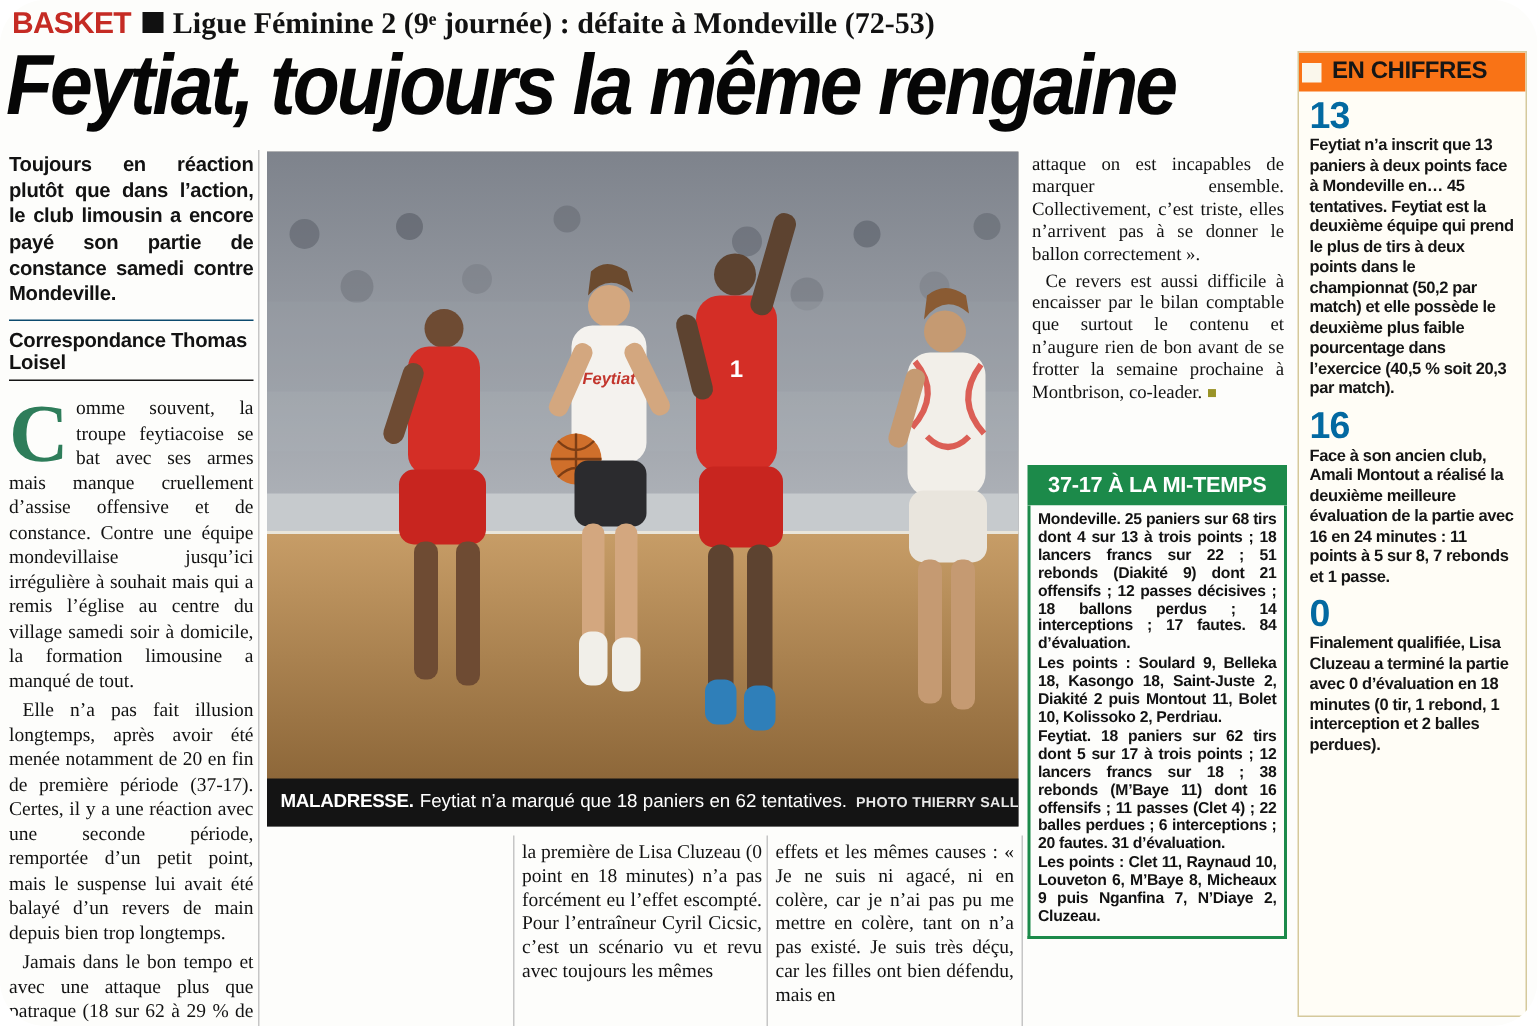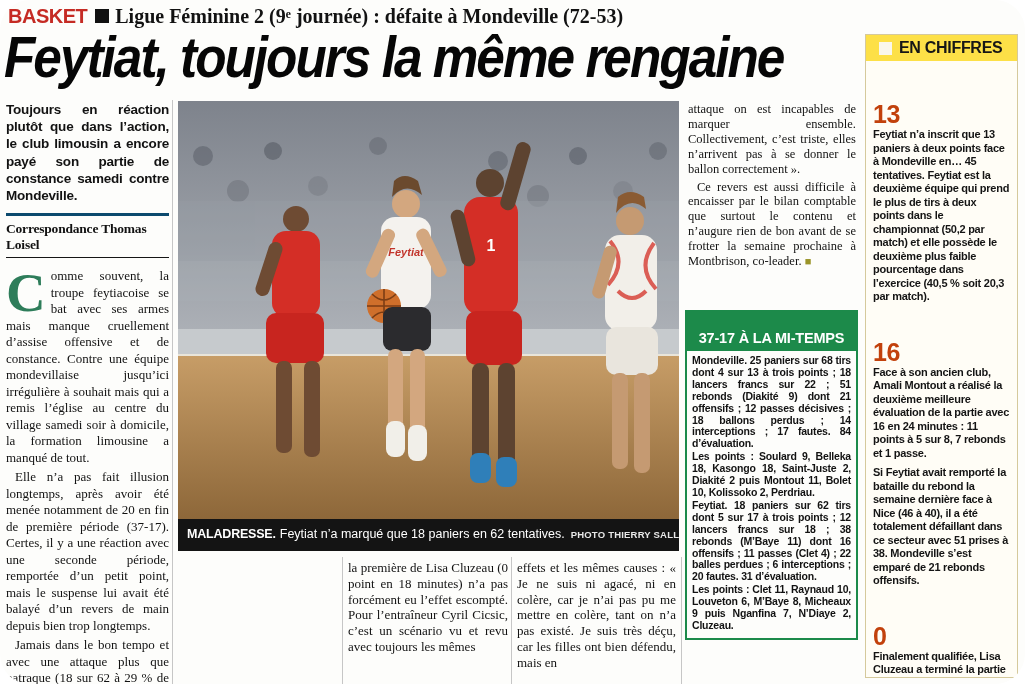--- a/index.html
+++ b/index.html
@@ -26,56 +26,56 @@
 
   .serif { font-family:"Liberation Serif", serif; font-size:13px; line-height:16.5px;
            text-align:justify; margin:0; }
   .bottom .serif { line-height:15.8px; }
   .col5 .serif { font-size:12.5px; line-height:14.9px; }
   .indent { text-indent:9px; }
   .pgap { margin-top:3px; }
 
   .lede { font-family:"Liberation Sans", sans-serif; font-weight:bold; font-size:13.5px;
           line-height:17.2px; text-align:justify; letter-spacing:-0.2px; }
-  .byline { margin:9px 0 10px; padding:5px 0 4px; border-top:3px solid #0c4a6e;
-            border-bottom:1.5px solid #151515; font-family:Liberation Serif, serif;
+  .byline { margin:9px 0 10px; padding:5px 0 4px; border-top:1px solid #0c4a6e;
+            border-bottom:1.5px solid #151515; font-family:Liberation Sans, sans-serif;
             font-weight:bold; font-size:13.5px; letter-spacing:-0.2px; }
   .dropcap { float:left; font-family:"Liberation Serif", serif; font-weight:bold;
              font-size:55px; line-height:44px; color:#2e7d5a; margin:3px 5px 0 0; }
   .endmark { color:#9a9428; font-size:11px; }
 
   
   .photo { position:absolute; left:178px; top:101px; width:501px; height:450px; background:#888; }
   .photo svg { display:block; }
   .caption { position:absolute; left:0; bottom:0; width:501px; height:32px; background:#141414;
              color:#ffffff; font-family:"Liberation Sans", sans-serif; font-size:12.5px;
              padding:8px 9px 0; white-space:nowrap; overflow:hidden; }
   .caption b { font-weight:bold; letter-spacing:-0.2px; }
   .caption .ctext { font-weight:normal; margin-left:4px; }
   .caption .credit { font-size:9.5px; font-weight:bold; color:#e8e8e8; margin-left:6px; letter-spacing:0.2px; }
 
   
   .matchbox { position:absolute; left:685px; top:310px; width:173px; font-family:"Liberation Sans", sans-serif; }
   .mb-header { background:#1c8a4a; color:#fff; font-weight:bold; font-size:14.5px;
-               text-align:center; padding:20px 0 5px; letter-spacing:-0.2px; }
+               text-align:center; padding:6px 0 5px; letter-spacing:-0.2px; }
   .mb-body { border:2px solid #1c8a4a; border-top:0; background:#fdfdfb; padding:4px 5px 5px;
              font-weight:bold; font-size:10.5px; line-height:11.9px; letter-spacing:-0.2px;
              text-align:justify; }
   .mb-body p { margin:0 0 1px; }
 
   
   .chiffres { position:absolute; left:865px; top:34px; width:153px; height:644px;
               border:1px solid #d5c99c; background:#fffdf6; overflow:hidden;
               font-family:"Liberation Sans", sans-serif; }
-  .ch-header { background:#fde047; height:26px; display:flex; align-items:center;
-               padding-left:13px; font-weight:bold; font-size:16px; letter-spacing:-0.3px; color:#161616; }
+  .ch-header { background:#f97316; height:26px; display:flex; align-items:center;
+               padding-left:2px; font-weight:bold; font-size:16px; letter-spacing:-0.3px; color:#161616; }
   .ch-sq { display:inline-block; width:13px; height:13px; background:#faf7ec; margin-right:7px; }
   .ch-body { padding:5px 7px 0; }
   .ch-item { margin-bottom:6px; }
-  .ch-num { color:#c2410c; font-weight:bold; font-size:25px; line-height:23px; letter-spacing:-0.5px;margin-top:37px; }
+  .ch-num { color:#0369a1; font-weight:bold; font-size:25px; line-height:23px; letter-spacing:-0.5px; }
   .ch-text { font-weight:bold; font-size:11px; line-height:13.5px; letter-spacing:-0.25px;
              color:#141414; margin-top:2px; }
 
   
   .vrule { position:absolute; width:1px; background:#c6c6c6; }
 </style>
 </head>
 <body>
 
 <div class="page">
@@ -209,21 +209,20 @@
     <div class="ch-body">
       <div class="ch-item">
         <div class="ch-num">13</div>
         <p class="ch-text">Feytiat n’a inscrit que 13 paniers à deux points face à Mondeville en… 45 tentatives. Feytiat est la deuxième équipe qui prend le plus de tirs à deux points dans le championnat (50,2 par match) et elle possède le deuxième plus faible pourcentage dans l’exercice (40,5 % soit 20,3 par match).</p>
       </div>
       <div class="ch-item">
         <div class="ch-num">16</div>
         <p class="ch-text">Face à son ancien club, Amali Montout a réalisé la deuxième meilleure évaluation de la partie avec 16 en 24 minutes : 11 points à 5 sur 8, 7 rebonds et 1 passe.</p>
       </div>
       <div class="ch-item">
-        <p class="ch-text">Si Feytiat avait remporté la bataille du rebond la semaine dernière face à Nice (46 à 40), il a été totalement défaillant dans ce secteur avec 51 prises à 38. Mondeville s’est emparé de 21 rebonds offensifs.</p>
       </div>
       <div class="ch-item">
         <div class="ch-num">0</div>
         <p class="ch-text">Finalement qualifiée, Lisa Cluzeau a terminé la partie avec 0 d’évaluation en 18 minutes (0 tir, 1 rebond, 1 interception et 2 balles perdues).</p>
       </div>
     </div>
   </aside>
 
   <div class="vrule" style="left:172px; top:100px; height:584px;"></div>
   <div class="vrule" style="left:342px; top:557px; height:127px;"></div>

